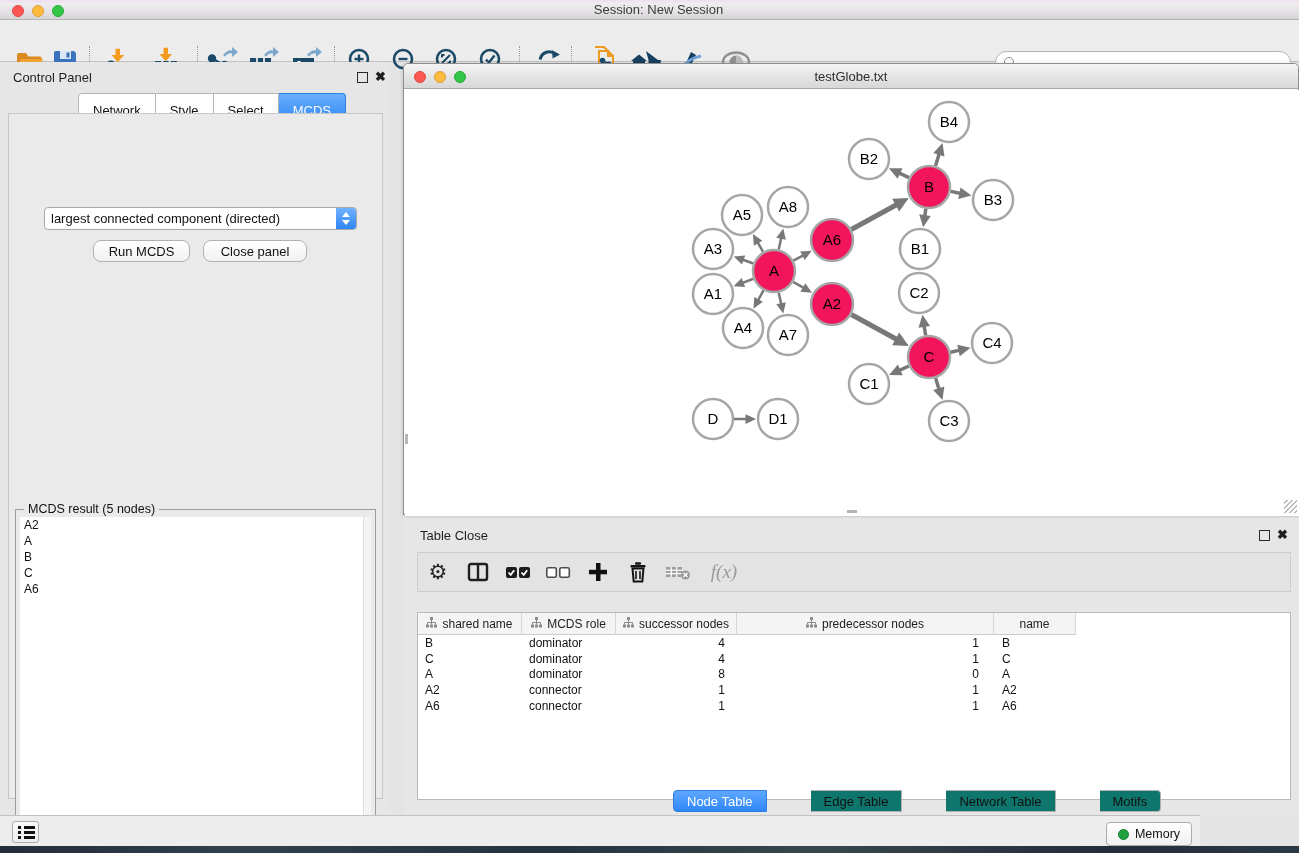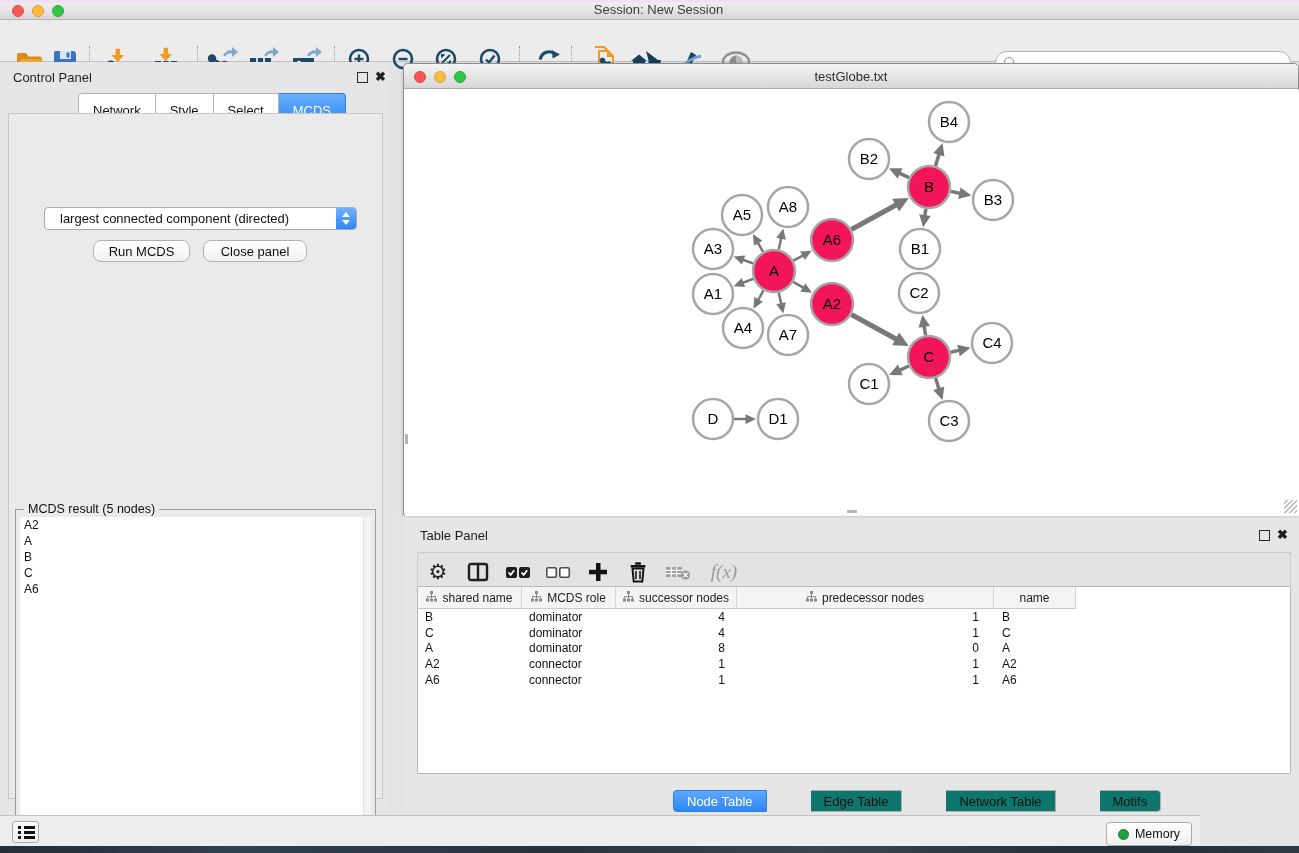--- a/index.html
+++ b/index.html
@@ -34,21 +34,21 @@
   .float-ic { position:absolute; width:11px; height:11px; border:1.6px solid #2a2a2a; top:5px; }
   .close-ic { position:absolute; top:2px; font-size:13px; font-weight:bold; color:#1f1f1f; }
   .ctabs { position:absolute; left:78px; top:31px; height:21px; display:flex; }
   .ctab { height:21px; border:1px solid #b4b4b4; border-left:none; background:#fff; font-size:13px; color:#111; display:flex; align-items:center; justify-content:center; padding:16px 14px; }
   .ctab:first-child { border-left:1px solid #b4b4b4; border-radius:4px 0 0 4px; }
   .ctab:last-child { border-radius:0 4px 4px 0; }
   .ctab.sel { background:linear-gradient(180deg,#6cb0fc,#2380f5); border-color:#2f7fe0; color:#fff; }
   .cbox { position:absolute; left:8px; top:51px; width:375px; height:686px; background:#eaeaea; border:1px solid #c6c6c6; }
   .optlabel { position:absolute; left:0; width:100%; top:72px; text-align:center; font-size:13px; color:#111; }
   .combo { position:absolute; left:35px; top:93px; width:313px; height:23px; background:#fff; border:1px solid #a8a8a8; border-radius:4px; display:flex; align-items:center; }
-  .combo .val { flex:1; font-size:13px; padding-left:15px; color:#111; white-space:nowrap; overflow:hidden; }
+  .combo .val { flex:1; font-size:13px; padding-left:6px; color:#111; white-space:nowrap; overflow:hidden; }
   .stepper { width:20px; height:21px; border-radius:0 3px 3px 0; background:linear-gradient(180deg,#70b1ff,#2f86f6); position:relative; }
   .stepper::before { content:""; position:absolute; left:6px; top:4px; border-left:4px solid transparent; border-right:4px solid transparent; border-bottom:5px solid #fff; }
   .stepper::after { content:""; position:absolute; left:6px; bottom:4px; border-left:4px solid transparent; border-right:4px solid transparent; border-top:5px solid #fff; }
   .btn { position:absolute; top:126px; height:22px; background:linear-gradient(180deg,#ffffff,#f1f1f1); border:1px solid #b1b1b1; border-radius:8px; font-size:13px; color:#111; display:flex; align-items:center; justify-content:center; }
   .groupbox { position:absolute; left:6px; top:395px; width:361px; height:336px; border:1px solid #9c9c9c; background:#eaeaea; }
   .legend { position:absolute; left:8px; top:-8px; background:#eaeaea; padding:0 4px; font-size:12.5px; color:#111; }
   .listbox { position:absolute; left:4px; top:7px; right:12px; bottom:5px; background:#fff; }
   .listtrack { position:absolute; top:7px; right:4px; width:8px; bottom:5px; background:#f4f4f4; border-left:1px solid #e0e0e0; }
   .listbox .item { font-size:12px; color:#111; padding:1.5px 0 1.5px 4px; line-height:13px; }
 
@@ -62,21 +62,21 @@
     background:repeating-linear-gradient(135deg,transparent 0 2px,#b9b9b9 2px 3.5px); }
   .vtick { position:absolute; left:1px; top:370px; width:3px; height:10px; background:#b5b5b5; }
   .htick { position:absolute; left:443px; bottom:1px; width:10px; height:3px; background:#b5b5b5; }
 
   
   .tpanel { position:absolute; left:403px; top:518px; width:896px; height:297px; background:#e6e6e6; }
   .ttoolbar { position:absolute; left:14px; top:34px; width:874px; height:40px; background:#e3e3e3; border:1px solid #cdcdcd; display:flex; align-items:center; }
   .tti { width:40px; display:flex; align-items:center; justify-content:center; height:100%; }
   .gear { font-size:21px; color:#262626; font-family:"DejaVu Sans",sans-serif; line-height:1; }
   .fx { font-family:"Liberation Serif",serif; font-style:italic; font-size:19px; color:#9a9a9a; }
-  .dtable { position:absolute; left:14px; top:68px; width:874px; height:188px; background:#fff; border:1px solid #b9b9b9; overflow:hidden; }
+  .dtable { position:absolute; left:14px; top:94px; width:874px; height:188px; background:#fff; border:1px solid #b9b9b9; overflow:hidden; }
   .thead { position:absolute; left:0; top:0; height:22px; background:#f4f4f4; border-bottom:1px solid #c9c9c9; display:flex; }
   .th { height:22px; border-right:1px solid #d6d6d6; display:flex; align-items:center; justify-content:center; gap:5px; font-size:12px; color:#222; }
   .tbody { position:absolute; left:0; top:22px; right:0; bottom:0; }
   .tr { display:flex; height:15.8px; align-items:center; }
   .td { font-size:12px; color:#111; white-space:nowrap; overflow:hidden; }
   .btabs { position:absolute; left:270px; top:272px; height:22px; display:flex;gap:44px; }
   .btab { height:22px; border:1px solid #b0b0b0; border-left:none; background:#0f766e; font-size:13px; color:#111; display:flex; align-items:center; justify-content:center; padding:0 13px; }
   .btab:first-child { border-left:1px solid #b0b0b0; border-radius:4px 0 0 4px; }
   .btab:last-child { border-radius:0 4px 4px 0; }
   .btab.sel { background:linear-gradient(180deg,#5fa7ff,#2e87f8); border-color:#2f7fe0; color:#fff; }
@@ -401,21 +401,21 @@
         <text x="373" y="329" text-anchor="middle" dy="0.35em" font-size="15" fill="#000000">D1</text>
       </svg>
   </div>
   <div class="vtick"></div>
   <div class="htick"></div>
   <div class="grip"></div>
 </div>
 
 <div class="tpanel">
   <div class="panel-head" style="top:7px">
-    <span class="panel-title" style="left:17px">Table Panel</span>
+    <span class="panel-title" style="left:17px">Table Close</span>
     <span class="float-ic" style="left:856px"></span>
     <span class="close-ic" style="left:874px">✖</span>
   </div>
   <div class="ttoolbar">
     <div class="tti">
         <span class="gear">⚙</span>
       </div>
     <div class="tti">
       <svg width="22" height="20" viewBox="0 0 22 20">
           <rect x="2" y="2" width="18" height="16" rx="2" fill="none" stroke="#1e1e1e" stroke-width="2.4"></rect>

